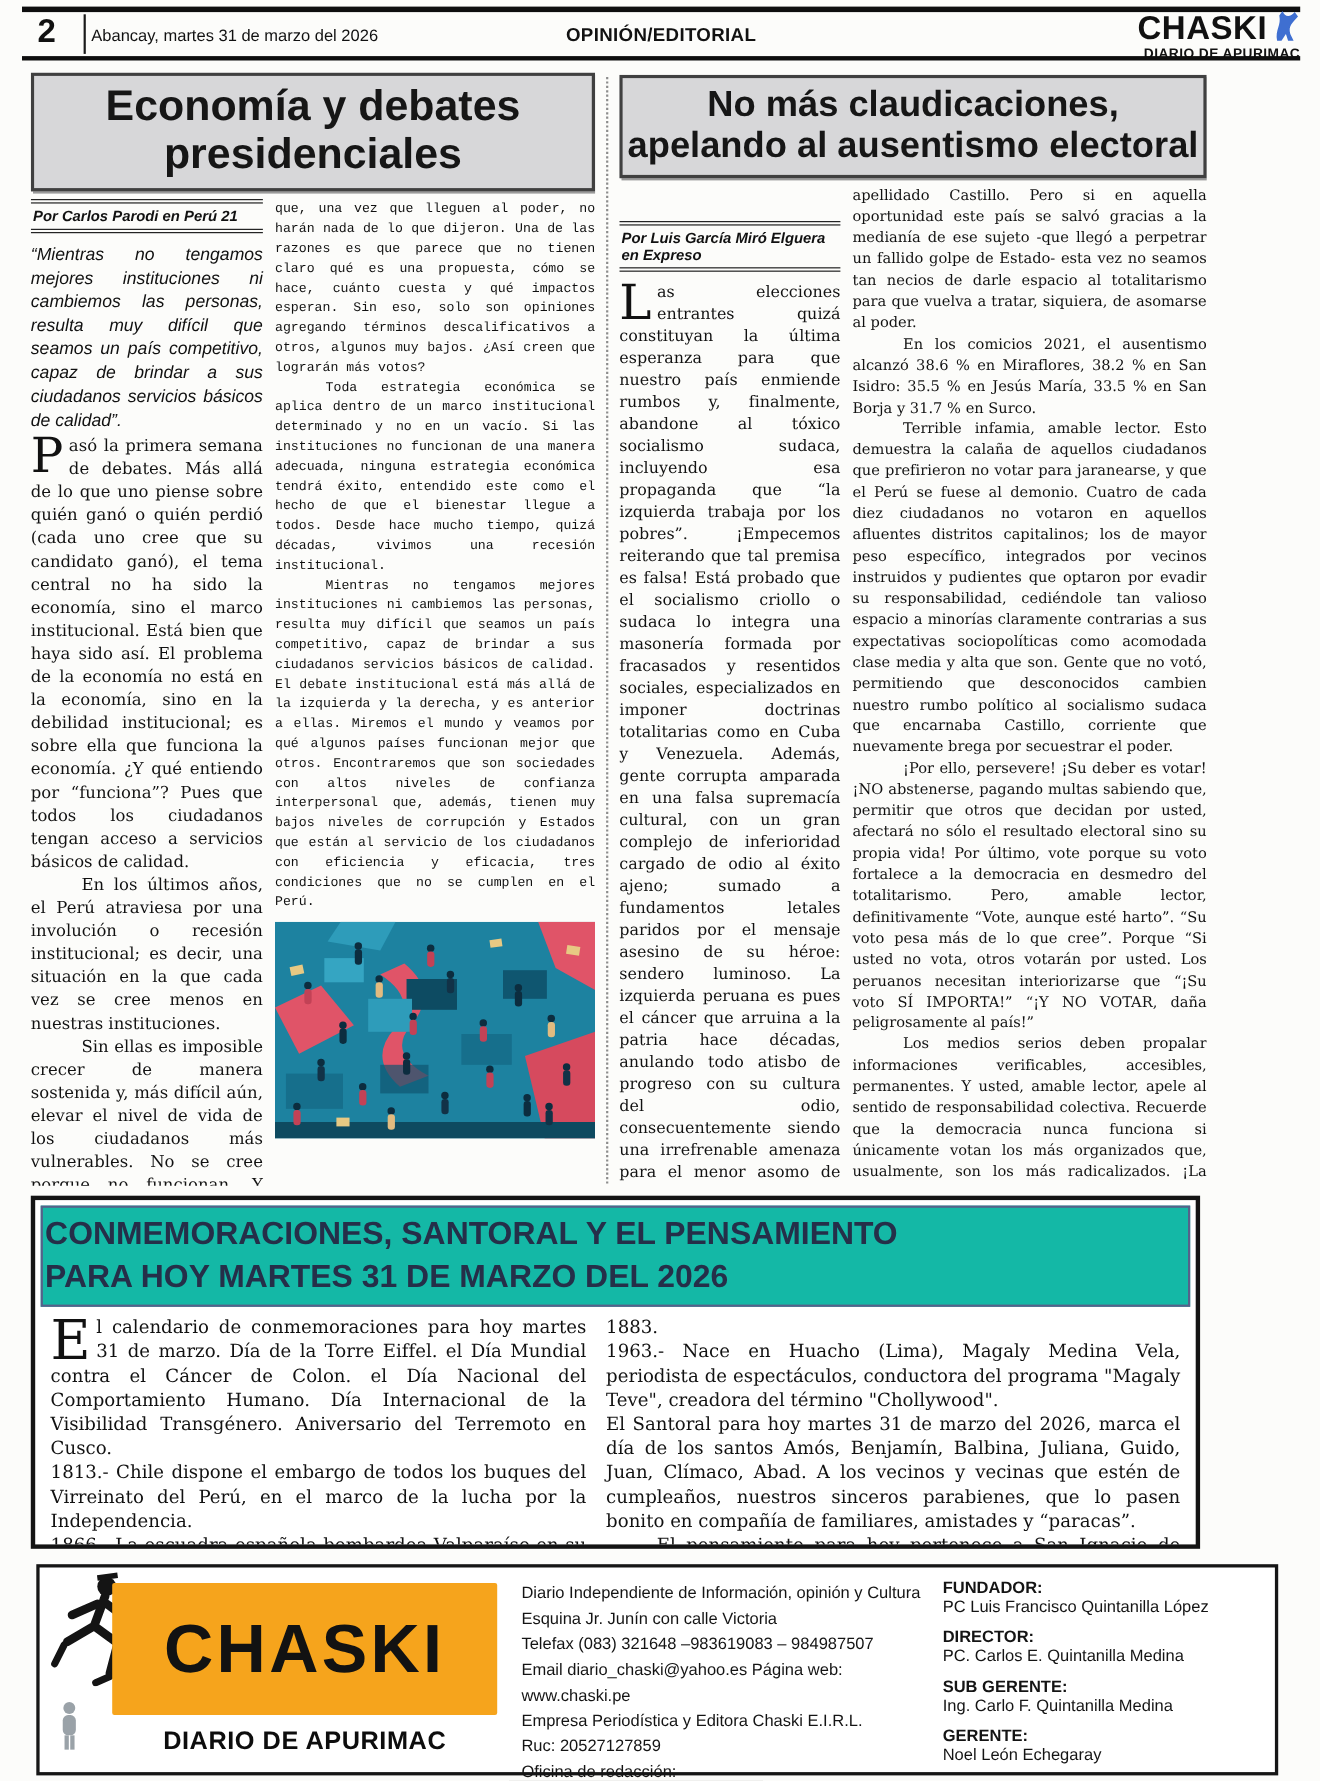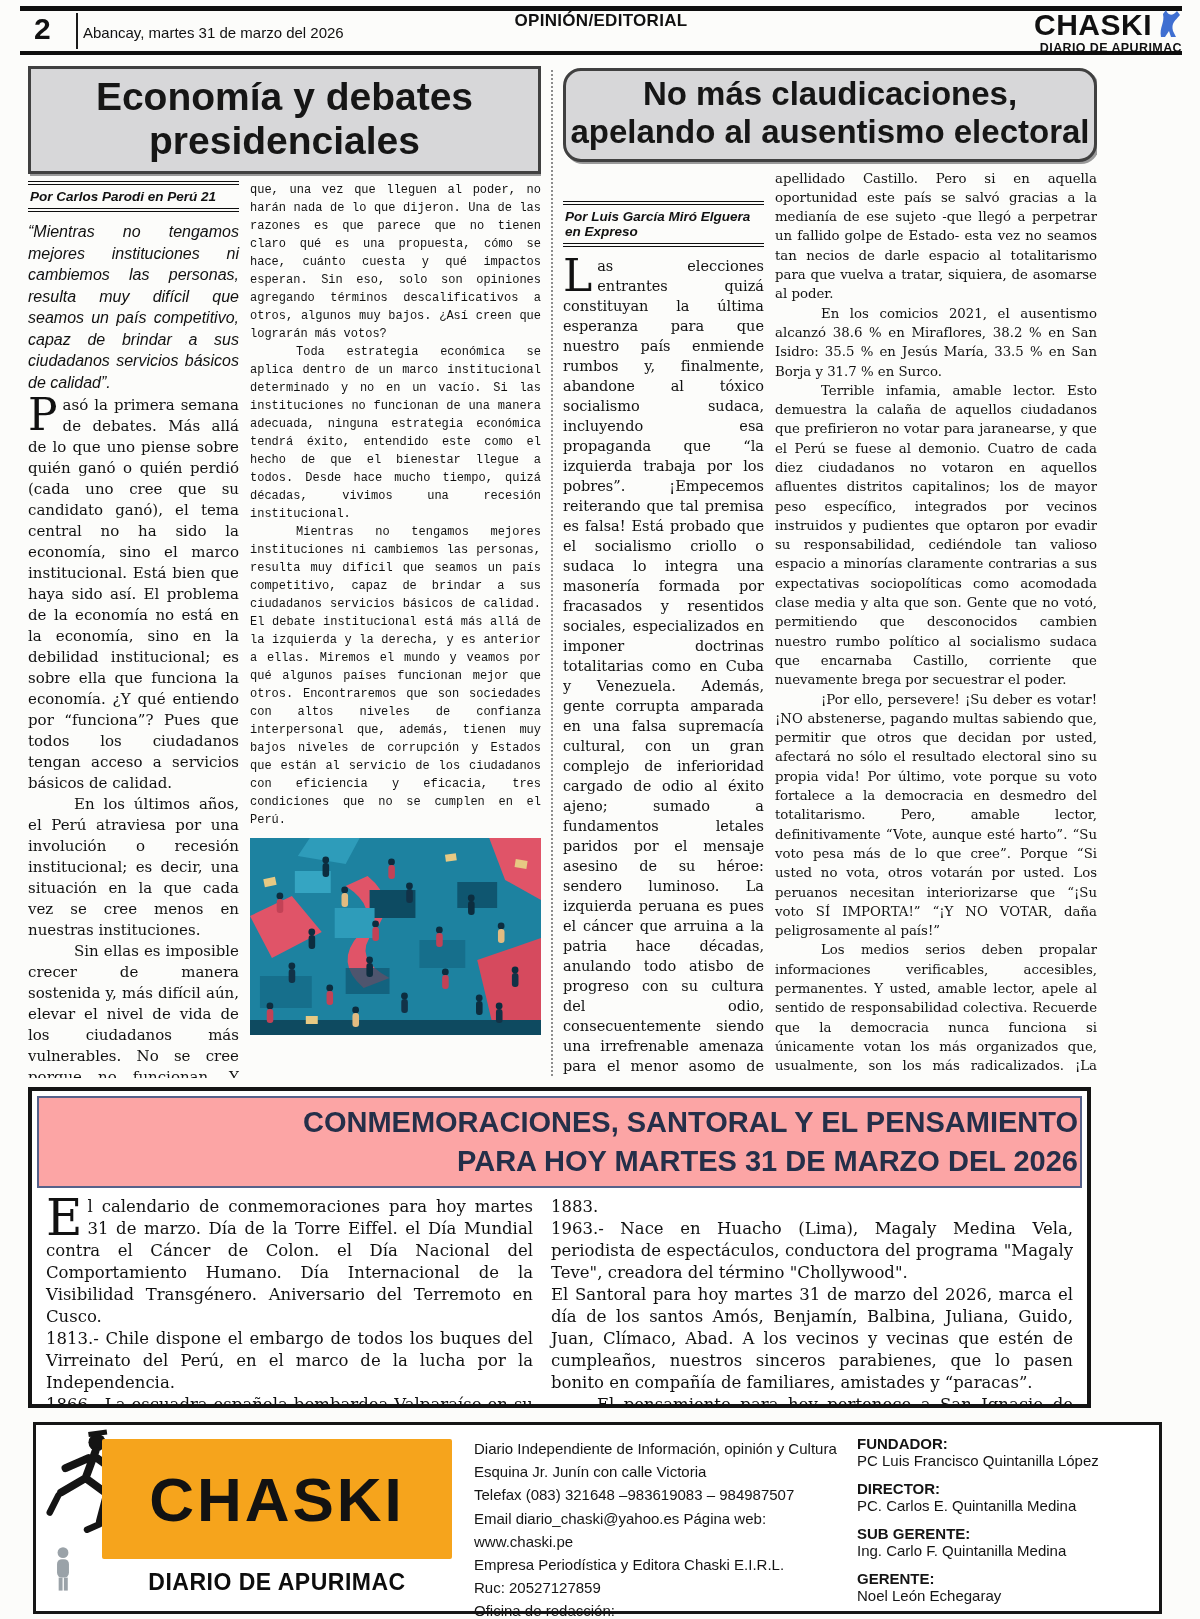--- a/index.html
+++ b/index.html
@@ -7,34 +7,34 @@
   .page{position:relative;width:1200px;height:1619px;background:#fcfcfa;margin:0 auto;
         font-family:"DejaVu Serif",serif;color:#111;overflow:hidden;}
   
   .rule{position:absolute;left:20px;right:18px;background:#0e0e0e;}
   .rule.top{top:6px;height:5px;}
   .rule.mid{top:51px;height:4px;}
   .hdr{position:absolute;left:20px;right:18px;top:11px;height:40px;font-family:"Liberation Sans",sans-serif;}
   .pagenum{position:absolute;left:14px;top:1px;font-size:30px;font-weight:bold;}
   .hdr-vline{position:absolute;left:56px;top:2px;bottom:2px;width:2px;background:#1a1a1a;}
   .hdr-date{position:absolute;left:63px;top:13px;font-size:15px;}
-  .hdr-section{position:absolute;left:0;right:0;top:0;text-align:center;font-size:17px;font-weight:bold;letter-spacing:.3px;}
+  .hdr-section{position:absolute;left:0;right:0;top:11px;text-align:center;font-size:17px;font-weight:bold;letter-spacing:.3px;}
   .hdr-brand{position:absolute;right:0;top:-4px;text-align:right;}
   .hdr-brand-row{display:flex;align-items:center;justify-content:flex-end;gap:4px;}
   .hdr-brand-name{font-size:30px;font-weight:900;letter-spacing:.5px;line-height:30px;}
   .hdr-brand-sub{font-size:12.5px;font-weight:bold;letter-spacing:.4px;margin-top:-2px;}
   
   .art{position:absolute;overflow:hidden;}
   .art-left{left:28px;top:66px;width:513px;height:1012px;}
   .art-right{left:563px;top:68px;width:534px;height:1010px;}
   .titlebox{background:#d7d7d9;border:3px solid #404040;text-align:center;
             font-family:"Liberation Sans",sans-serif;font-weight:bold;color:#161616;
             box-shadow:2px 2px 0 #9a9a9a;}
   .art-left .titlebox{font-size:39px;line-height:1.12;padding:6px 2px 9px;}
-  .art-right .titlebox{font-size:33px;line-height:1.16;padding:4px 2px 7px;border-radius:18px;}
+  .art-right .titlebox{font-size:33px;line-height:1.16;padding:4px 2px 7px;}
   .cols{display:flex;gap:11px;margin-top:7px;}
   .colL1{width:211px;flex:none;}
   .colL2{flex:1;min-width:0;}
   .colR1{width:201px;flex:none;margin-top:32px;}
   .colR2{flex:1;min-width:0;}
   .byline{border-top:4px double #0d0d0d;border-bottom:4px double #0d0d0d;padding:4px 2px;
           font-family:"Liberation Sans",sans-serif;font-style:italic;font-weight:bold;
           font-size:13.5px;margin-bottom:9px;}
   .bp{margin:0;text-align:justify;}
   .colL1 .bp{font-size:15px;line-height:21px;}
@@ -43,21 +43,21 @@
   .colR2 .bp{font-size:13.3px;line-height:19.3px;}
   .quote{font-family:"Liberation Sans",sans-serif;font-style:italic;font-size:16px;
          line-height:21.5px;text-align:justify;margin:0 0 2px 0;}
   .indent{text-indent:46px;}
   .dropcap{float:left;font-size:44px;line-height:36px;padding:2px 5px 0 0;font-family:"DejaVu Serif",serif;}
   .illus{display:block;width:100%;height:197px;margin-top:9px;}
   .divider{position:absolute;left:551px;top:70px;height:1006px;width:0;border-left:2px dotted #8c8c8c;}
   
   .comm{position:absolute;left:28px;top:1087px;width:1063px;height:321px;border:4px solid #141414;
         background:#fff;box-sizing:border-box;padding:5px;overflow:hidden;}
-  .comm-title{background:#fca5a5;border:2px solid #56618a;text-align:right;
+  .comm-title{background:#14b8a6;border:2px solid #56618a;text-align:left;
               font-family:"Liberation Sans",sans-serif;font-weight:bold;font-size:29px;
               line-height:1.34;color:#252f49;padding:5px 2px;}
   .comm-cols{display:flex;gap:18px;padding:8px 9px 4px;}
   .commL{width:487px;flex:none;}
   .commR{flex:1;min-width:0;}
   .comm .bp{font-size:16.5px;line-height:22px;}
   .comm .dropcap{font-size:50px;line-height:40px;}
   
   .footer{position:absolute;left:33px;top:1422px;width:1129px;height:192px;border:3px solid #161616;
           box-sizing:border-box;display:flex;background:#fff;font-family:"Liberation Sans",sans-serif;}

